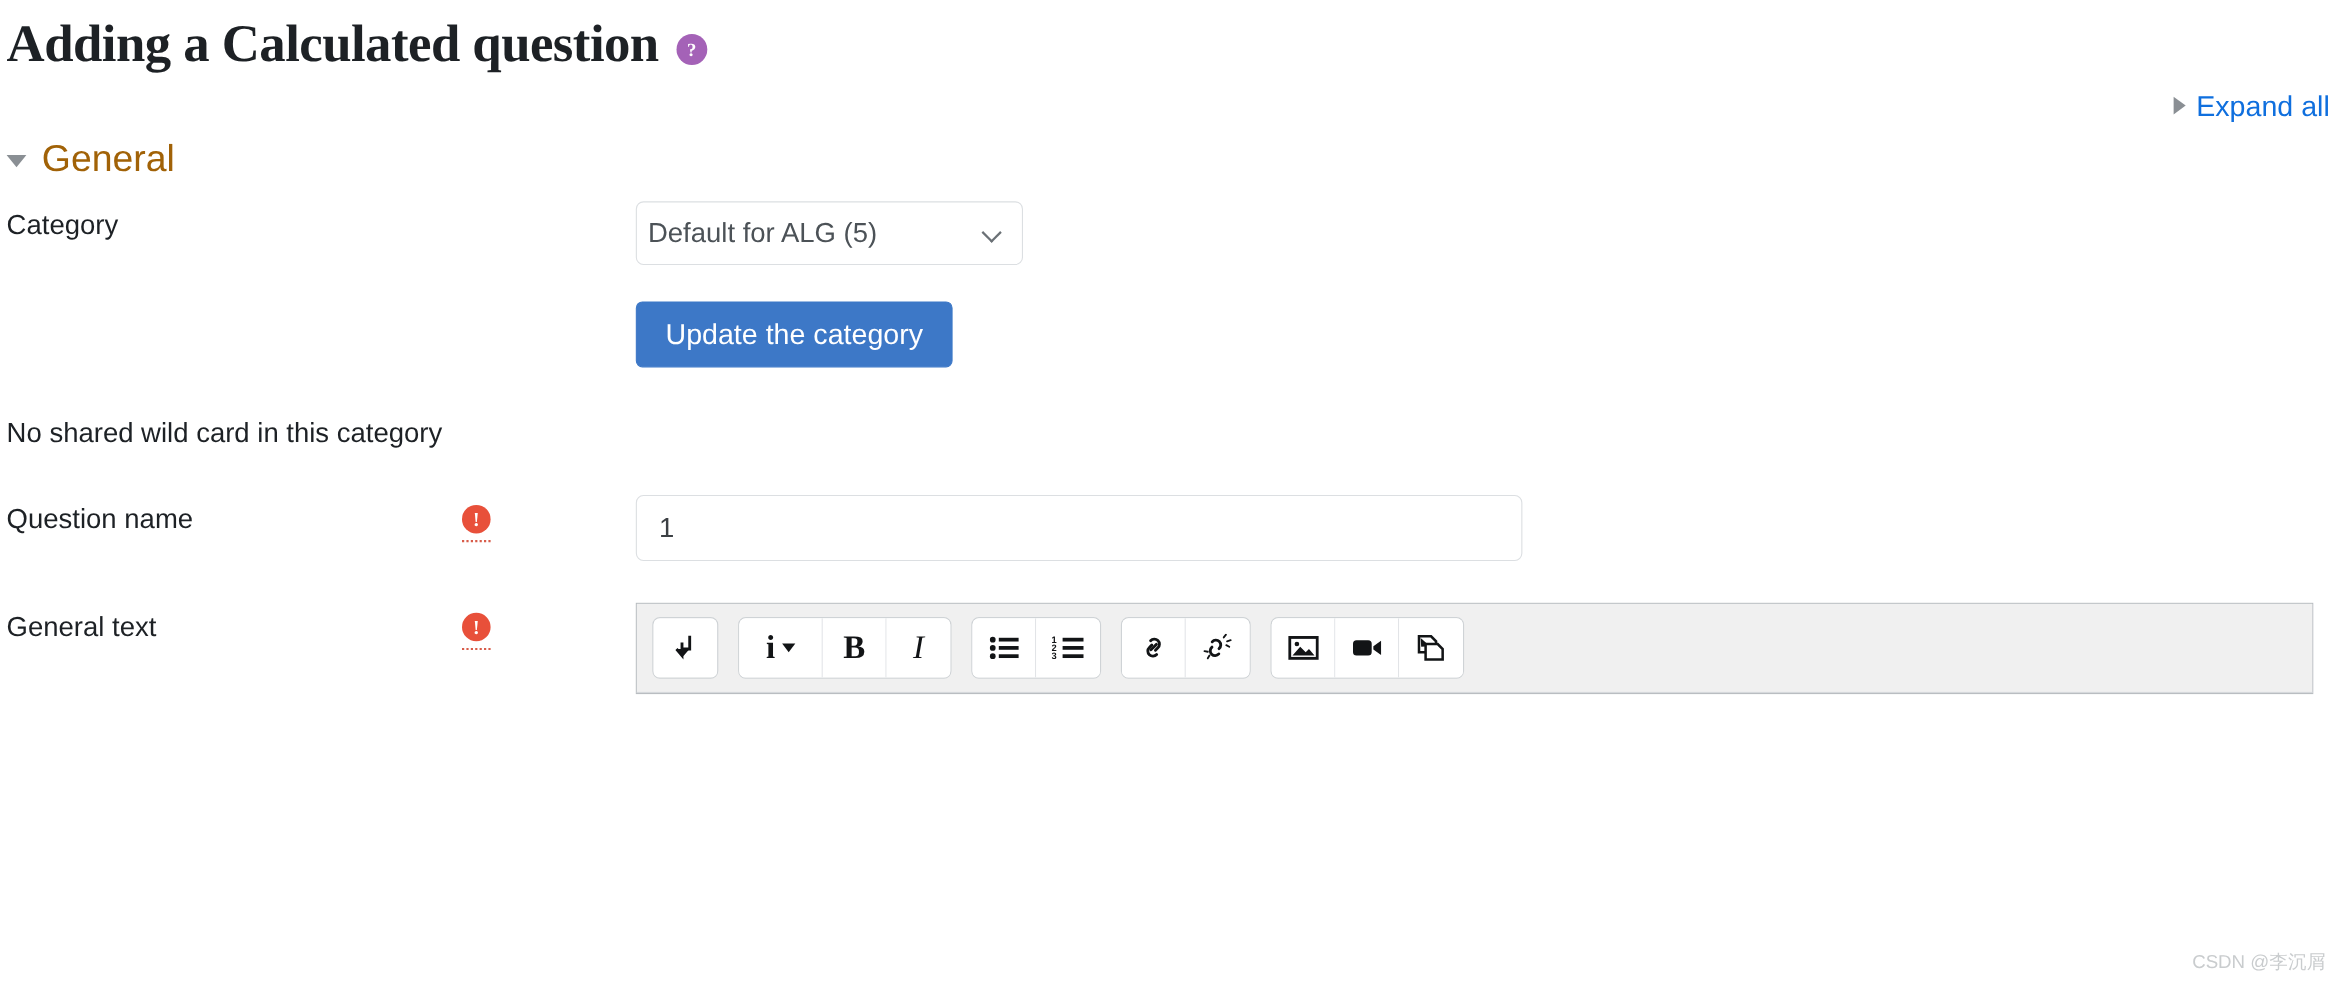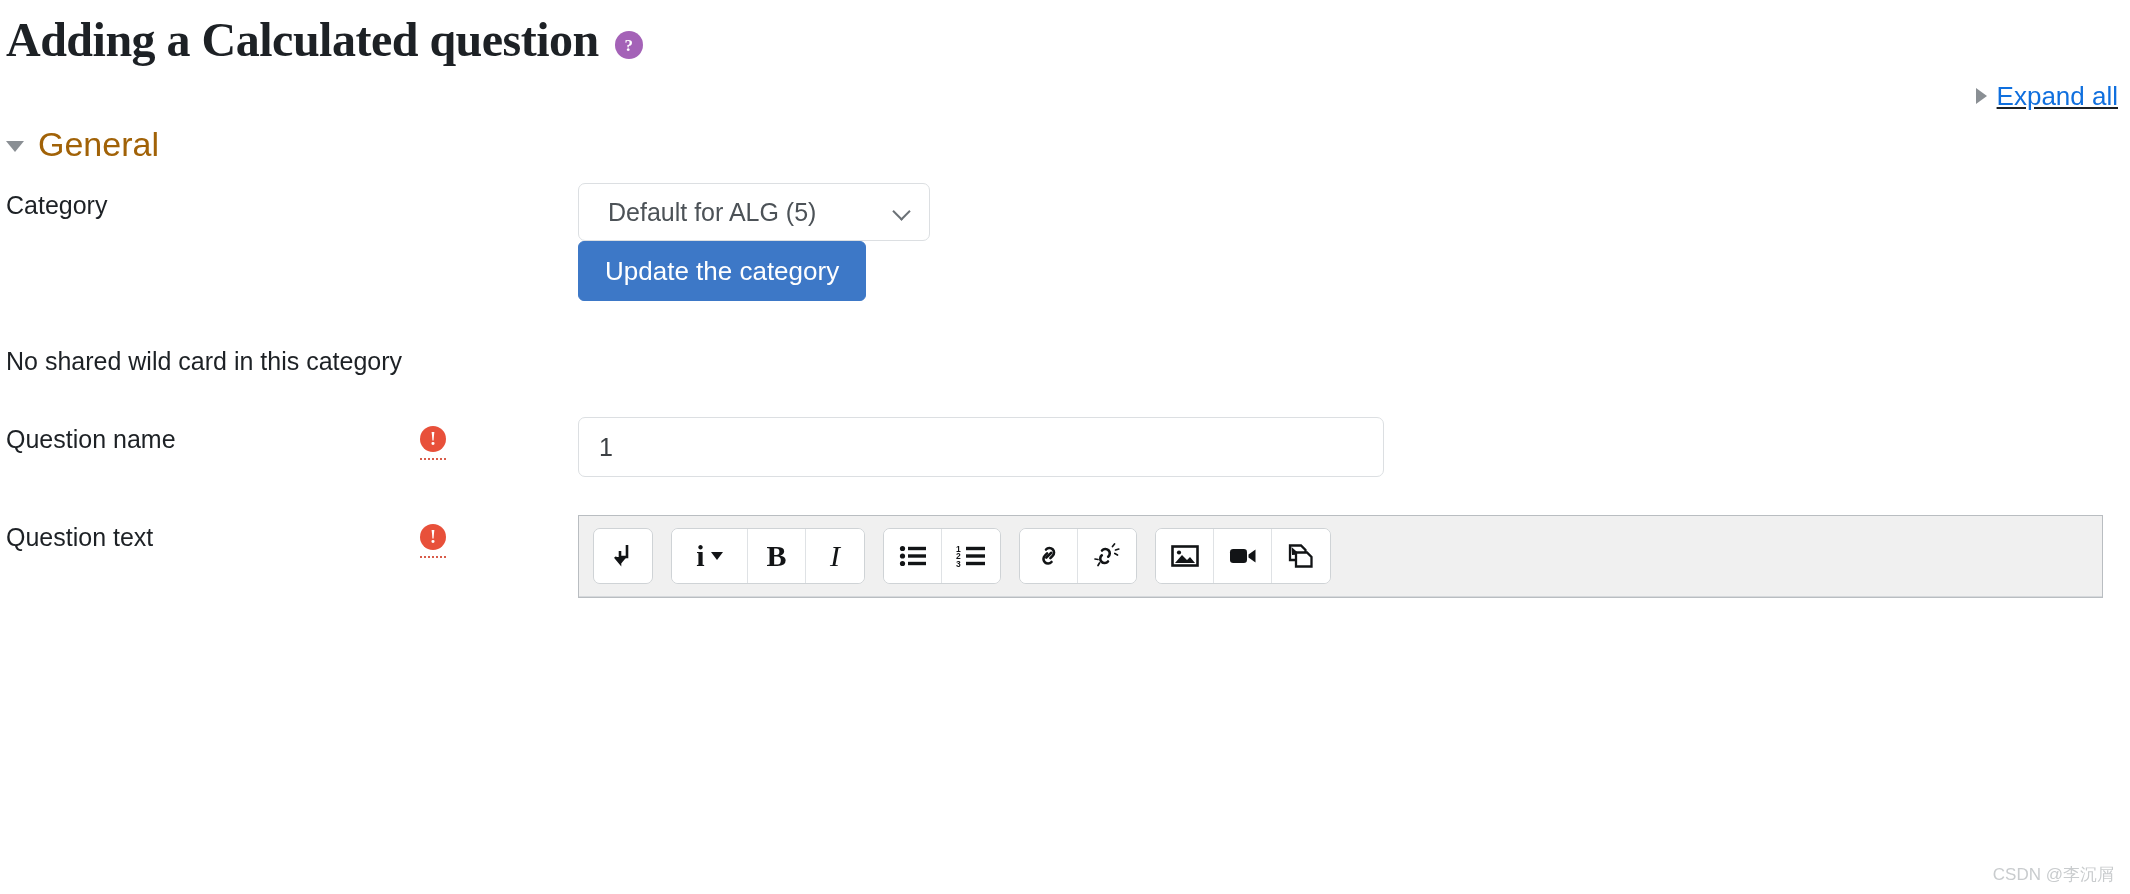--- a/index.html
+++ b/index.html
@@ -51,21 +51,20 @@
     user-select: none;
   }
 
   
   .expand-all-row {
     display: flex;
     justify-content: flex-end;
     align-items: center;
     padding-right: 12px;
     margin-top: 14px;
-    text-decoration: underline;
   }
   .expand-all-link {
     display: inline-flex;
     align-items: center;
     gap: 10px;
     color: #0f6fde;
     font-size: 26px;
     text-decoration: none;
     cursor: pointer;
   }
@@ -152,38 +151,39 @@
     -webkit-appearance: none;
     appearance: none;
     width: 352px;
     height: 58px;
     border: 1px solid #dcdfe2;
     border-radius: 7px;
     background: #ffffff;
     font-family: "Liberation Sans", sans-serif;
     font-size: 25px;
     color: #4c5257;
-    padding: 0 48px 0 29px;
+    padding: 0 48px 0 10px;
     cursor: pointer;
     outline: none;
   }
   .select-wrap { position: relative; display: inline-block; }
   .select-chevron {
     position: absolute;
     right: 22px;
     top: 22px;
     width: 13px;
     height: 13px;
     border-right: 2.5px solid #6b7176;
     border-bottom: 2.5px solid #6b7176;
     transform: rotate(45deg);
     pointer-events: none;
   }
 
   .btn-primary {
+    margin-top: 33px;
     height: 60px;
     padding: 0 26px;
     background: #3d78c7;
     border: 1px solid #3d78c7;
     border-radius: 6px;
     color: #ffffff;
     font-family: "Liberation Sans", sans-serif;
     font-size: 26px;
     cursor: pointer;
     line-height: 1;
@@ -332,21 +332,21 @@
       <span class="required-dot">!</span>
     </span>
   </div>
   <div class="form-field-cell">
     <input class="text-input" type="text" value="1" style="">
   </div>
 </div>
 
 <div class="form-row" style="margin-top:38px;">
   <div class="form-label-cell">
-    <span class="form-label">Question text</span>
+    <span class="form-label">General text</span>
     <span class="required-mark">
       <span class="required-dot">!</span>
     </span>
   </div>
   <div class="form-field-cell">
     <div class="editor">
       <div class="editor-toolbar">
 
         <div class="btn-group">
           <button class="tb-btn">

